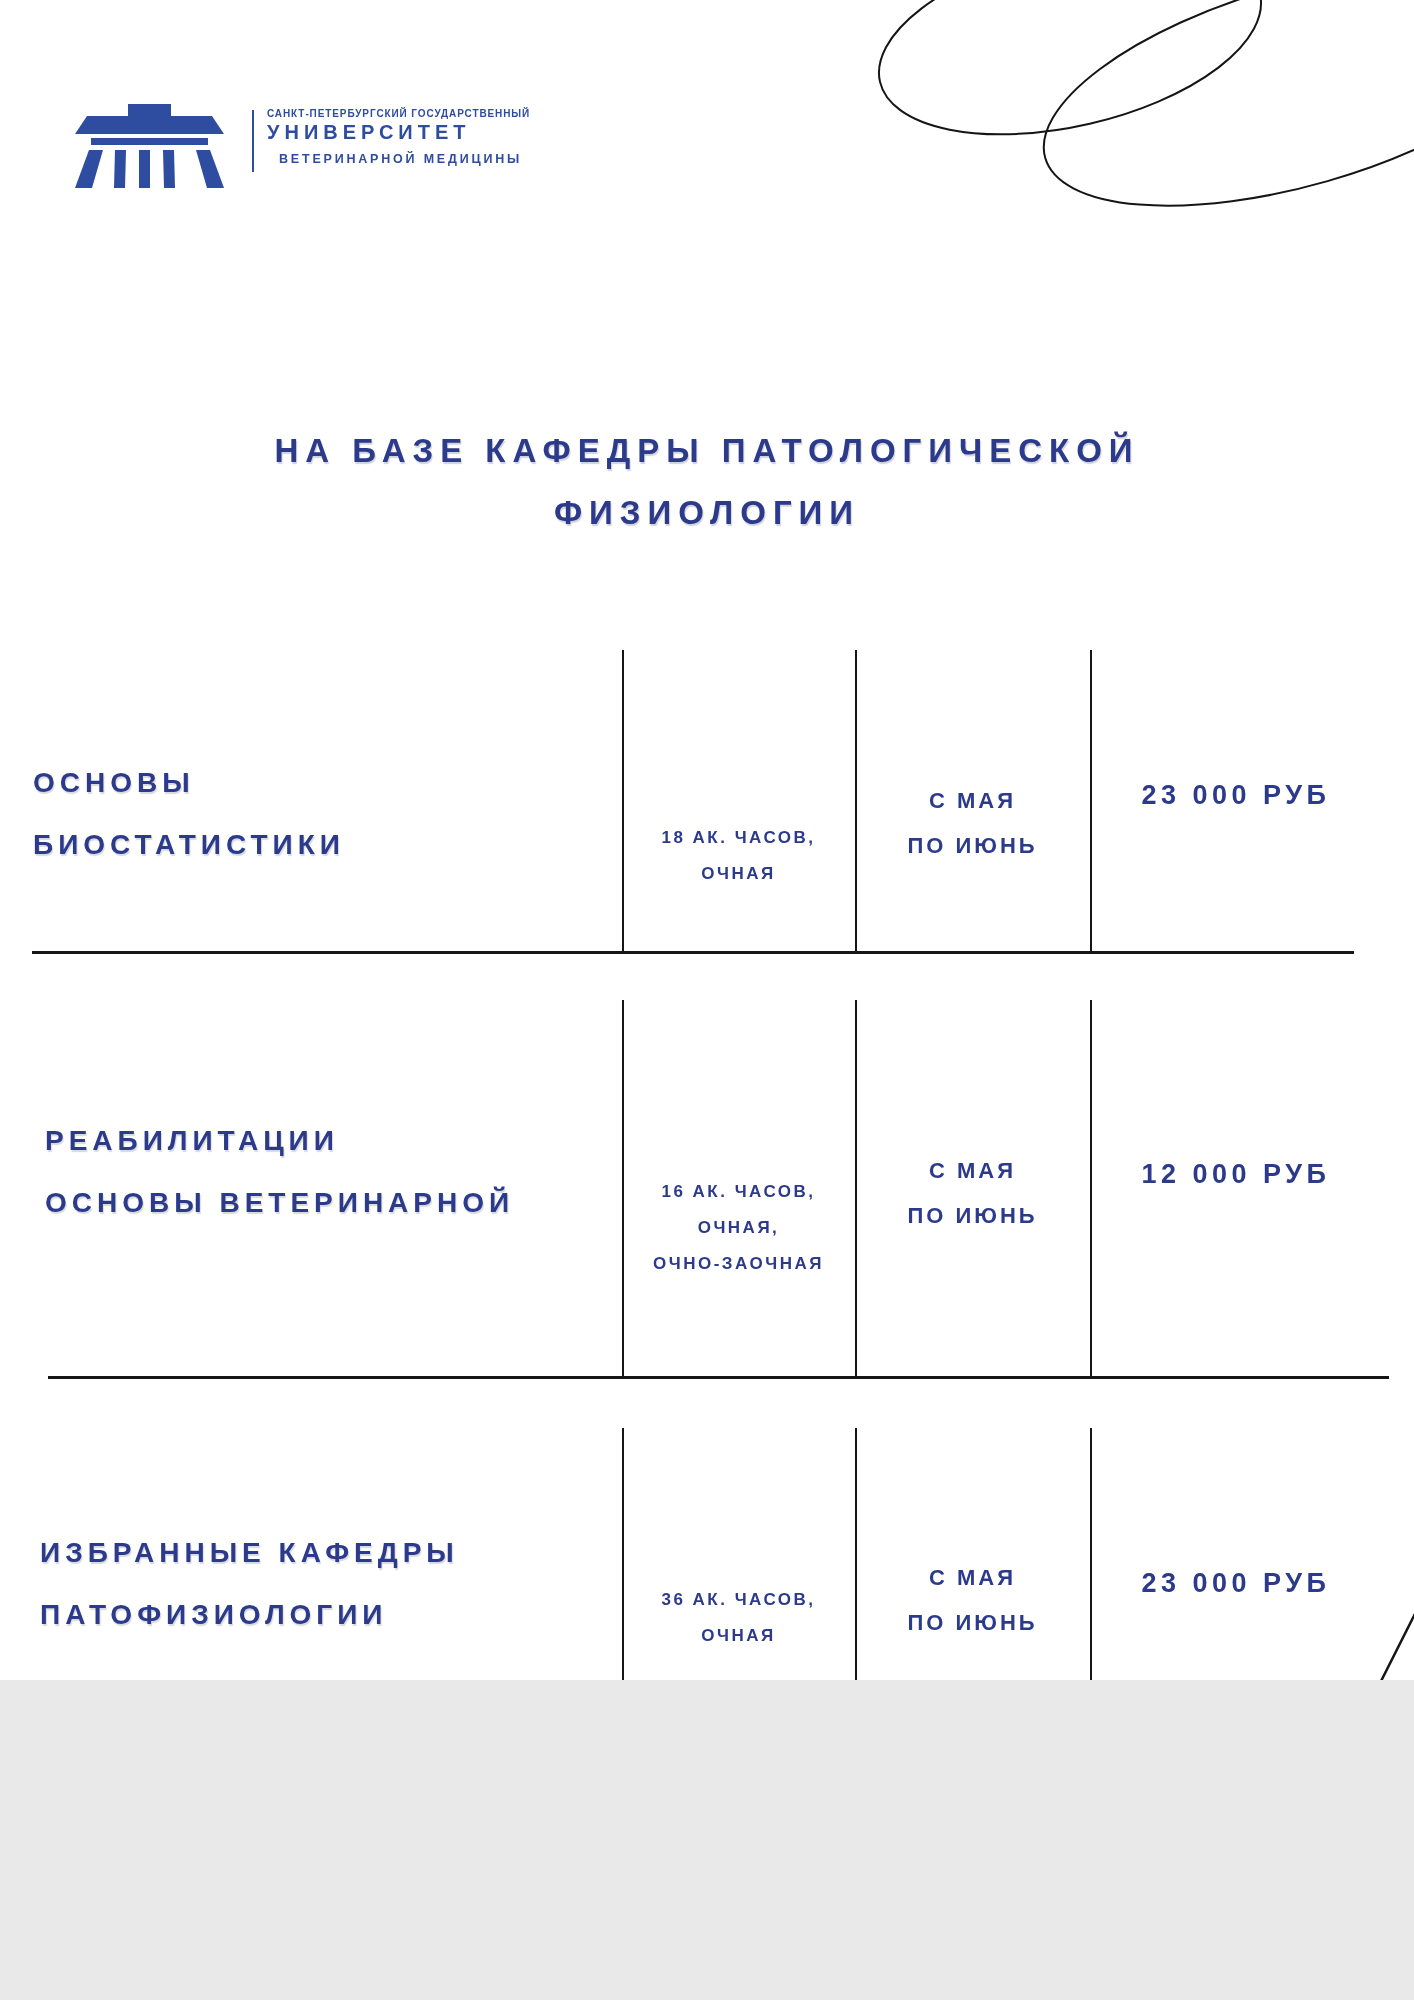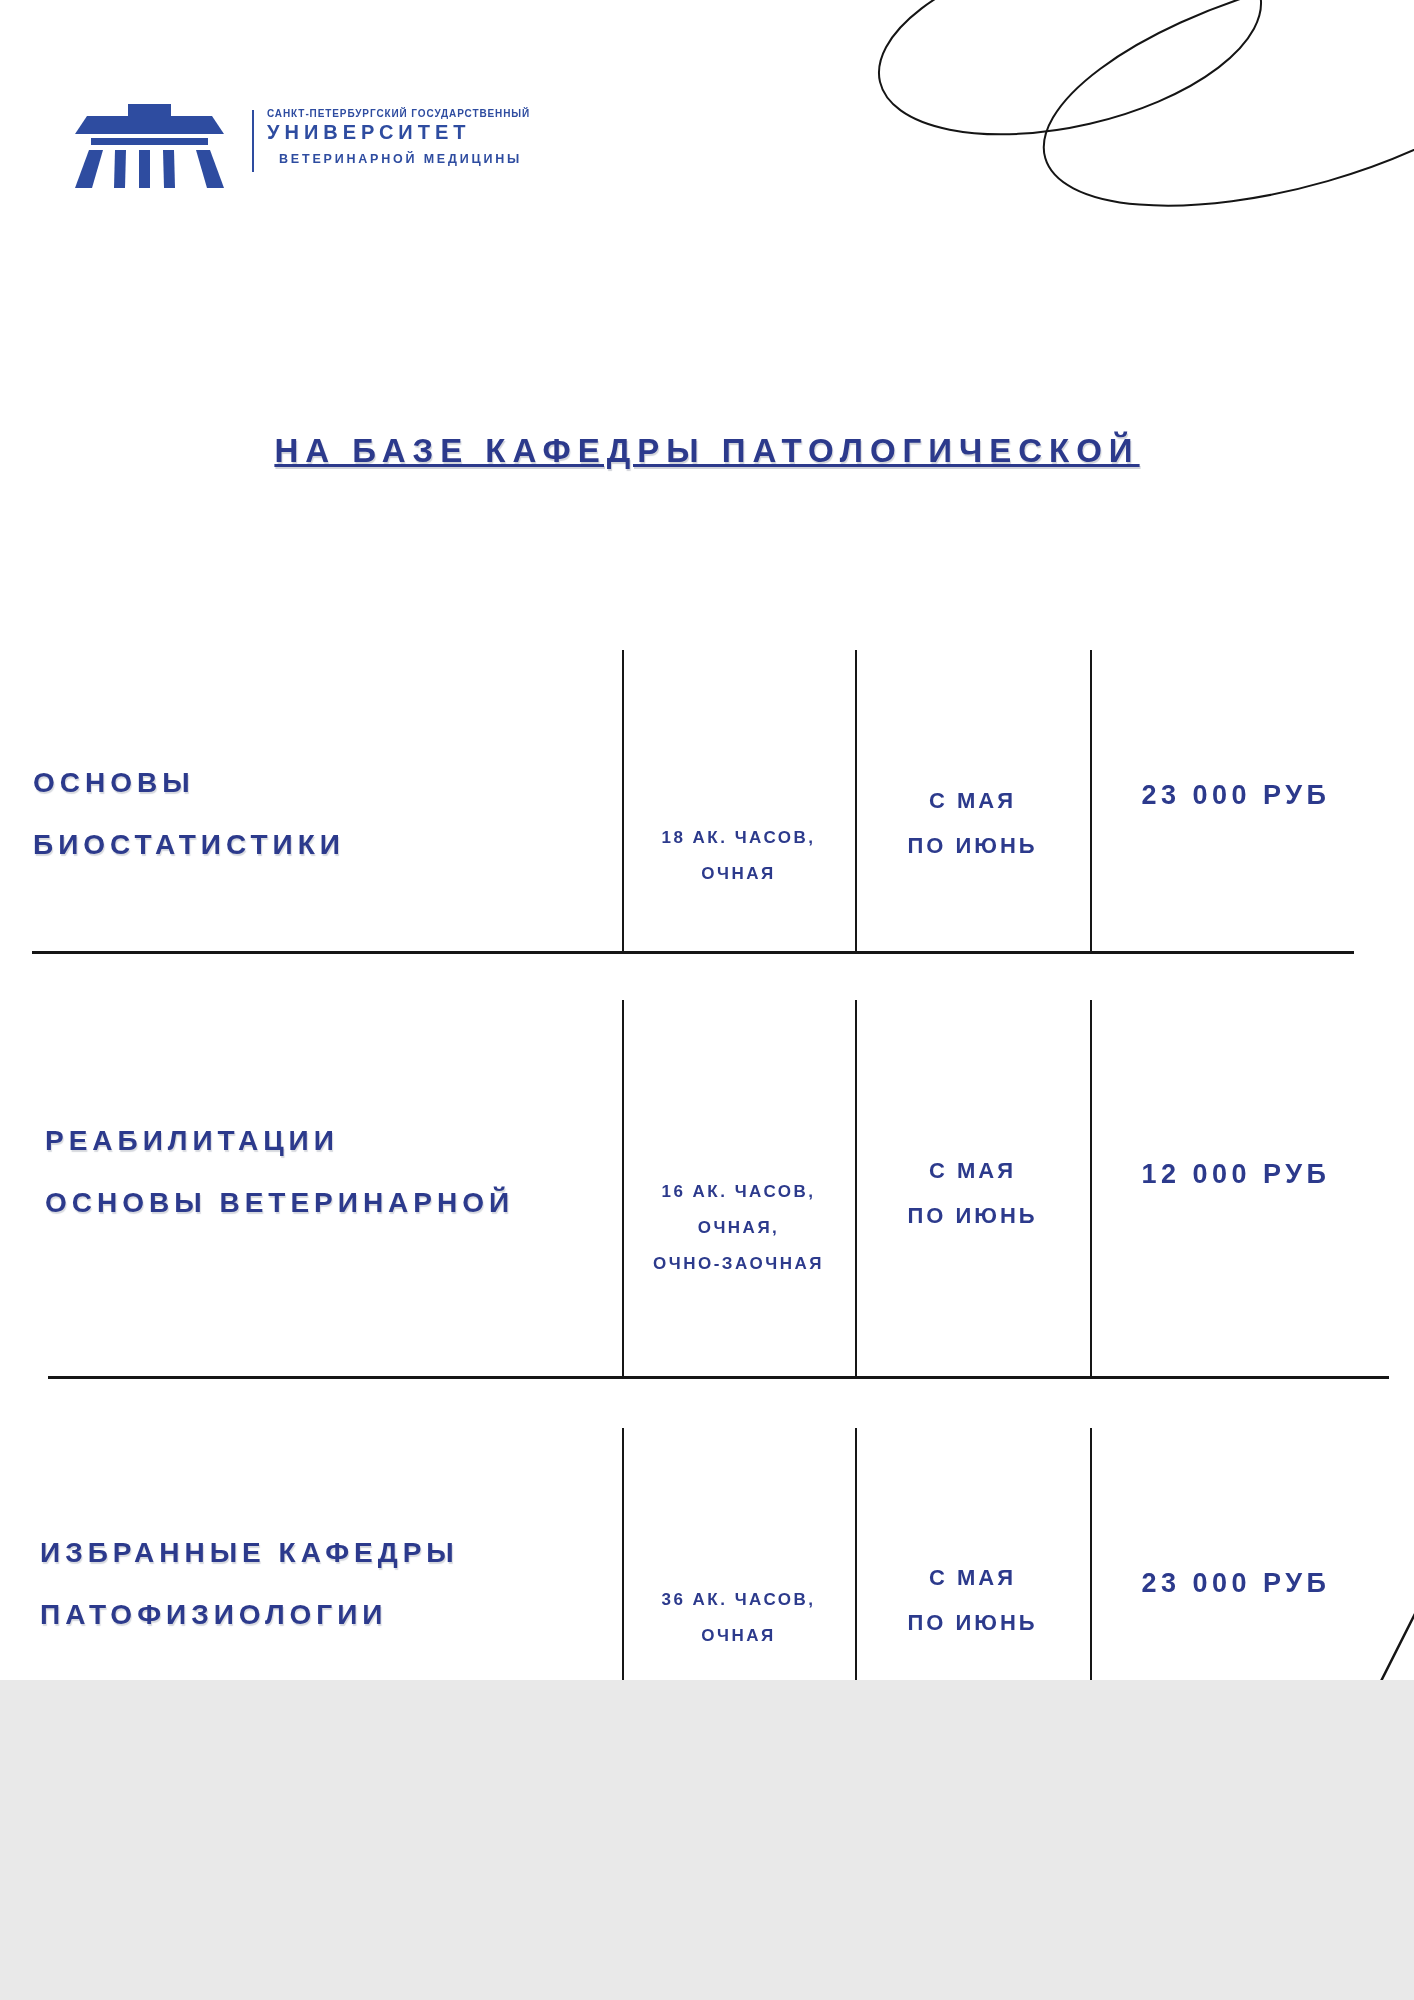--- a/index.html
+++ b/index.html
@@ -20,21 +20,20 @@
   .logo-divider{position:absolute;left:177px;top:10px;width:2px;height:62px;background:var(--logoblue);}
   .org-top{position:absolute;left:192px;top:8px;font-size:10px;font-weight:bold;letter-spacing:0.9px;color:var(--logoblue);white-space:nowrap;}
   .org-main{position:absolute;left:192px;top:21px;font-size:20px;font-weight:bold;letter-spacing:5px;color:var(--logoblue);white-space:nowrap;}
   .org-sub{position:absolute;left:192px;top:52px;font-size:12.5px;font-weight:bold;letter-spacing:2.8px;color:var(--logoblue);white-space:nowrap;padding-left:12px;}
   
   .title{
     position:absolute;left:0;top:420px;width:100%;
     text-align:center;color:var(--navy);font-weight:bold;
     font-size:33px;letter-spacing:7px;line-height:62px;
     text-shadow:1px 2px 1px rgba(140,145,160,0.40);
-    text-decoration:underline;
   }
   
   .vline{position:absolute;width:1.5px;background:var(--line);}
   .hline{position:absolute;height:3px;background:var(--line);}
   .cname{
     position:absolute;color:var(--navy);font-weight:bold;
     font-size:28px;letter-spacing:5px;line-height:62px;white-space:nowrap;
     text-shadow:1px 2px 1px rgba(140,145,160,0.35);
   }
   .chours{
@@ -77,20 +76,21 @@
     <div class="org-sub">ВЕТЕРИНАРНОЙ МЕДИЦИНЫ</div>
   </div>
 
   <svg class="sketch" style="left:814px;top:0;width:600px;height:240px" viewBox="0 0 600 240">
     <ellipse cx="256" cy="38" rx="195" ry="88" stroke-width="2" transform="rotate(-13 256 38)"></ellipse>
     <ellipse cx="486" cy="85" rx="265" ry="100" stroke-width="2" transform="rotate(-16 486 85)"></ellipse>
   </svg>
 
   <div class="title">
     <div>НА БАЗЕ КАФЕДРЫ ПАТОЛОГИЧЕСКОЙ</div>
+    <div>ФИЗИОЛОГИИ</div>
   </div>
 
   <div class="vline" style="left:622px;top:650px;height:303px"></div>
   <div class="vline" style="left:855px;top:650px;height:303px"></div>
   <div class="vline" style="left:1090px;top:650px;height:303px"></div>
   <div class="hline" style="left:32px;top:951px;width:1322px"></div>
 
   <div class="vline" style="left:622px;top:1000px;height:378px"></div>
   <div class="vline" style="left:855px;top:1000px;height:378px"></div>
   <div class="vline" style="left:1090px;top:1000px;height:378px"></div>

